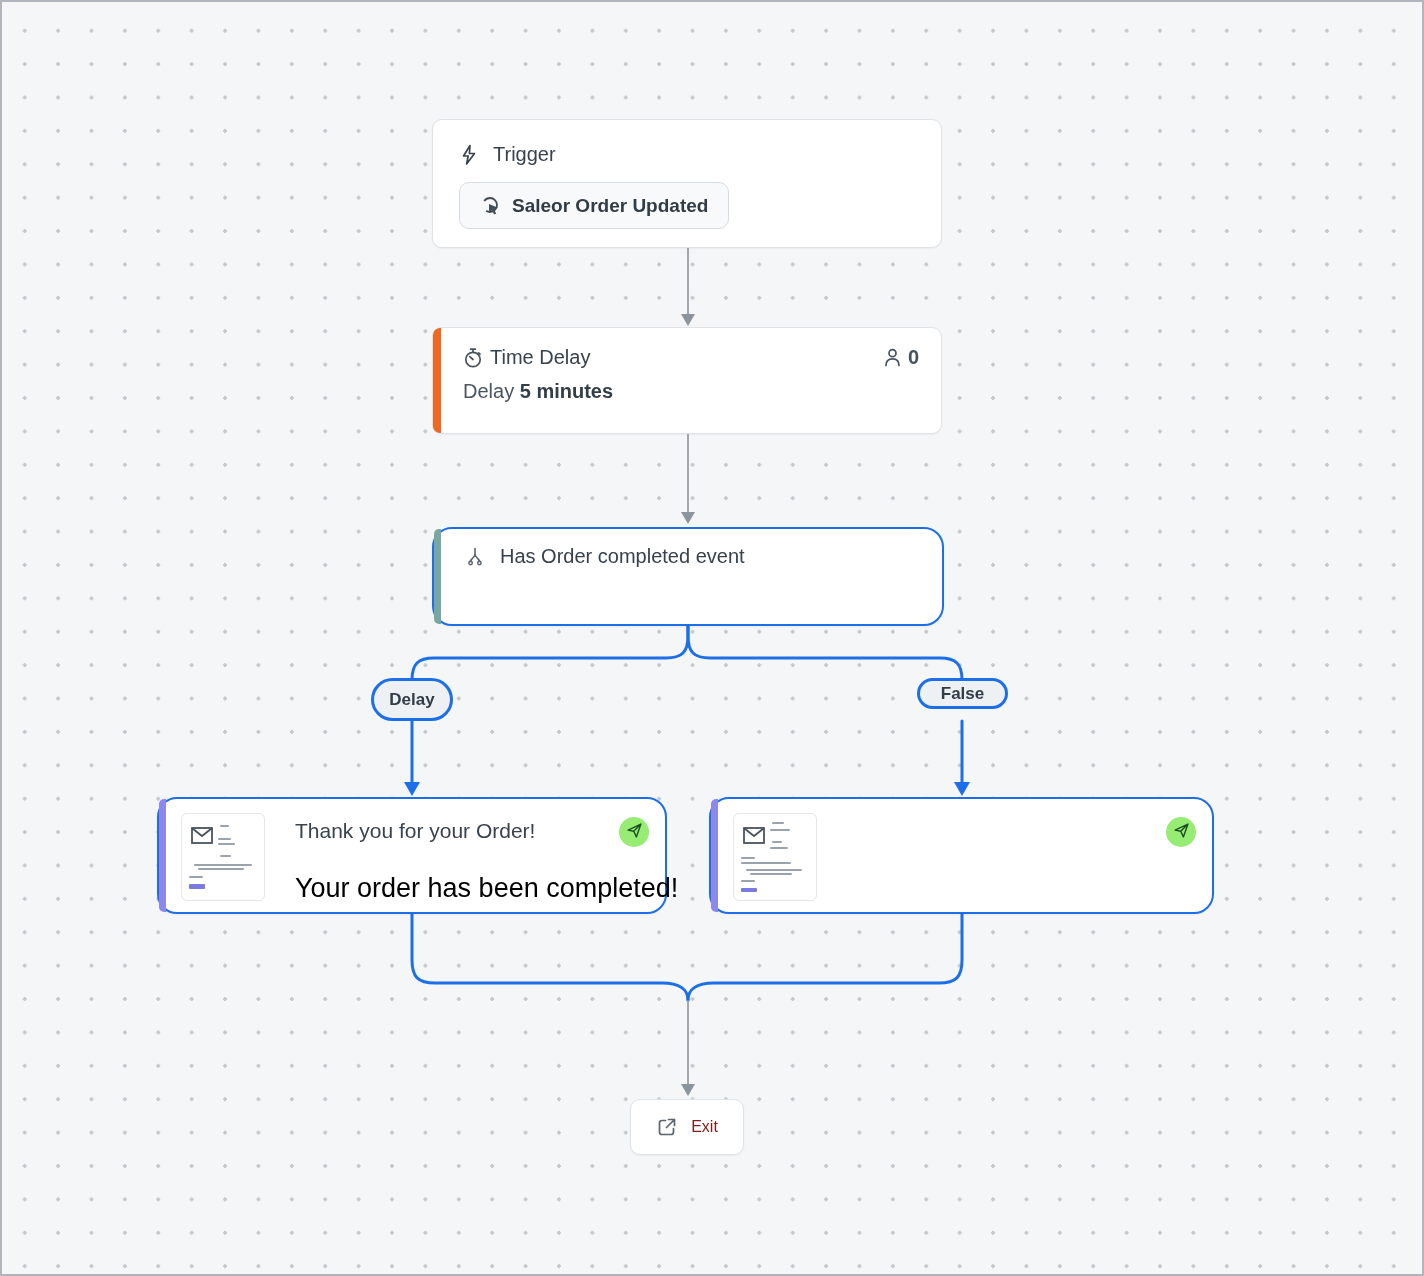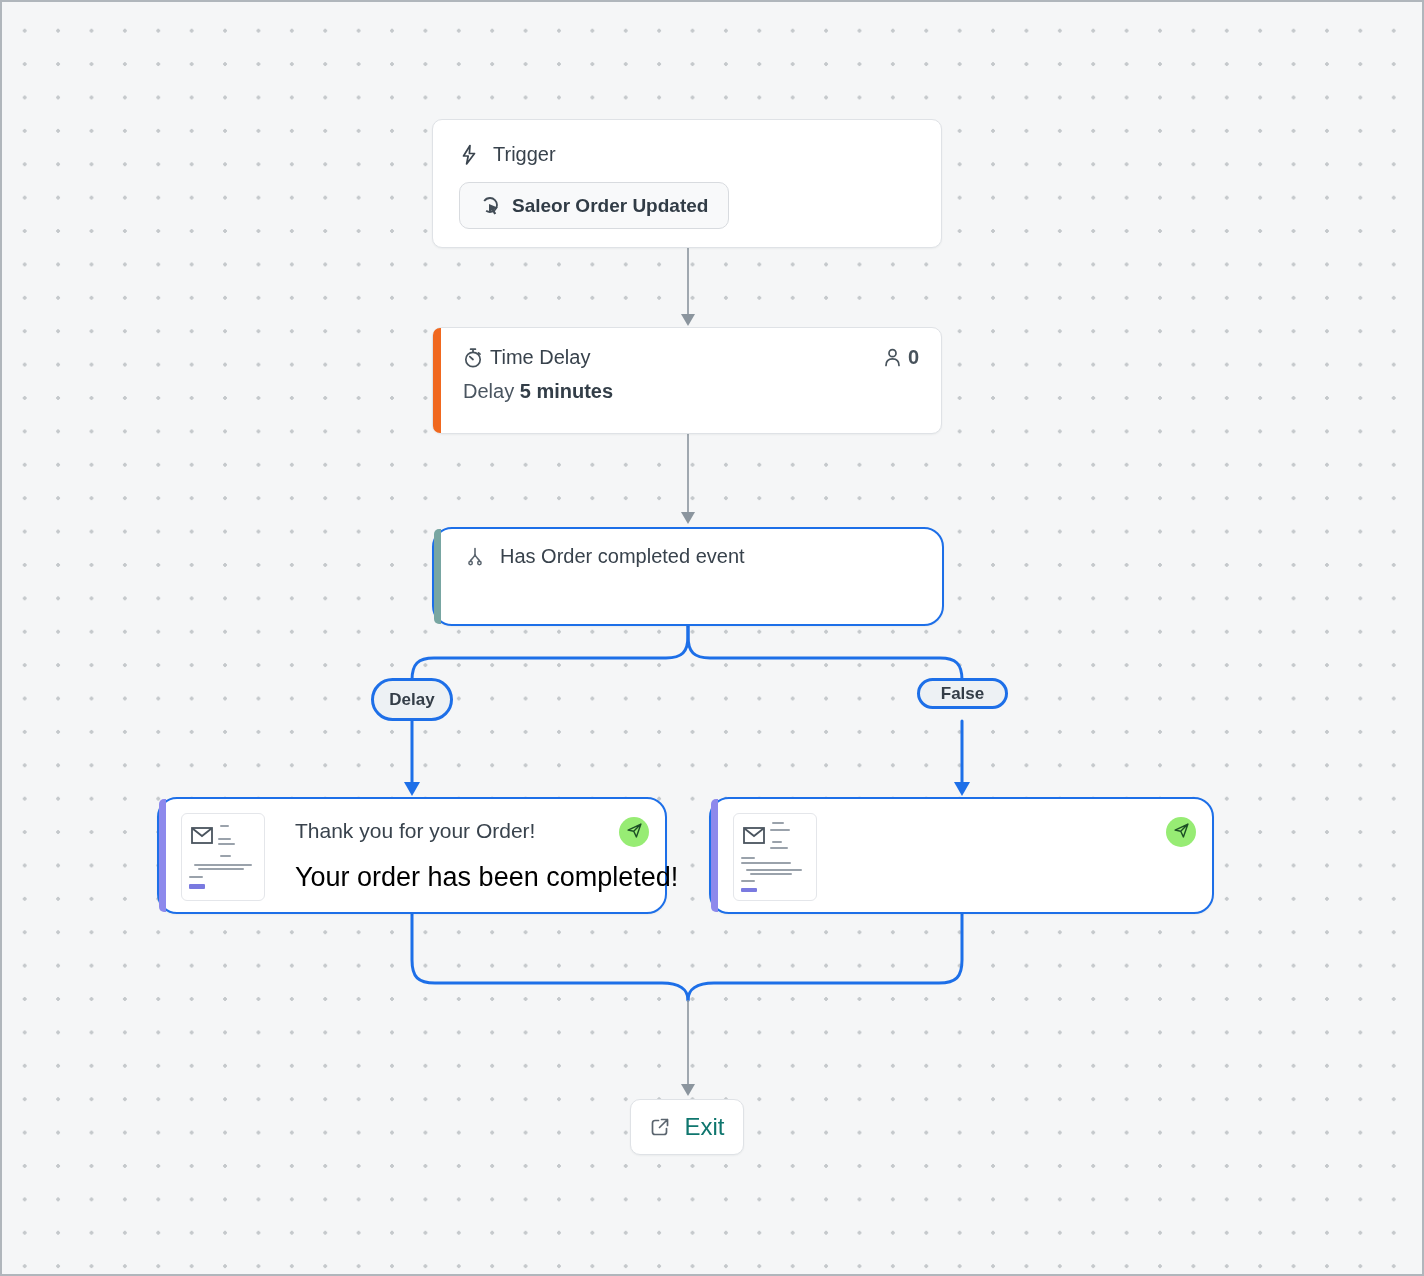--- a/index.html
+++ b/index.html
@@ -56,32 +56,32 @@
   .pill-false{left:915px;top:676px;width:91px;height:31px;}
 
   
   .email{padding:0;}
   .email-inner{display:flex;align-items:flex-start;height:100%;}
   .thumb{margin:14px 0 0 22px;width:82px;height:86px;background:#fff;border:1px solid #e4e6ea;
     border-radius:6px;position:relative;flex:0 0 auto;}
   .thumb .env{position:absolute;left:9px;top:13px;}
   .tline{position:absolute;height:2px;background:#9aa2ab;border-radius:1px;}
   .tline.blue{background:#7a7ae0;}
-  .email-text{margin-left:30px;padding-top:20px;display:flex;flex-direction:column;gap:19px;min-width:0;}
+  .email-text{margin-left:30px;padding-top:20px;display:flex;flex-direction:column;gap:30px;min-width:0;}
   .email-title{font-size:21px;color:#39434d;white-space:nowrap;}
   .email-sub{font-size:27px;color:#000000;white-space:nowrap;}
   .send-badge{position:absolute;top:18px;right:16px;width:30px;height:30px;border-radius:50%;
     background:var(--green_badge,#97ec74);display:flex;align-items:center;justify-content:center;}
   .email-l{left:155px;top:795px;width:510px;height:117px;}
   .email-r{left:707px;top:795px;width:505px;height:117px;}
   .email-r .email-sub{max-width:350px;overflow:hidden;text-overflow:ellipsis;}
 
   
   .exit{left:628px;top:1097px;width:114px;height:56px;display:flex;align-items:center;
-    justify-content:center;gap:13px;font-size:24px;color:#0f766e;cursor:pointer;}
+    justify-content:center;gap:13px;font-size:16px;color:#7f1d1d;cursor:pointer;}
 </style>
 </head>
 <body>
 
 <svg class="layer" width="1424" height="1276">
 
   <path class="edge-gray" d="M686,246 L686,313"></path>
   <path class="arrow-gray" d="M679,312 L693,312 L686,324 Z"></path>
 
   <path class="edge-gray" d="M686,432 L686,511"></path>

